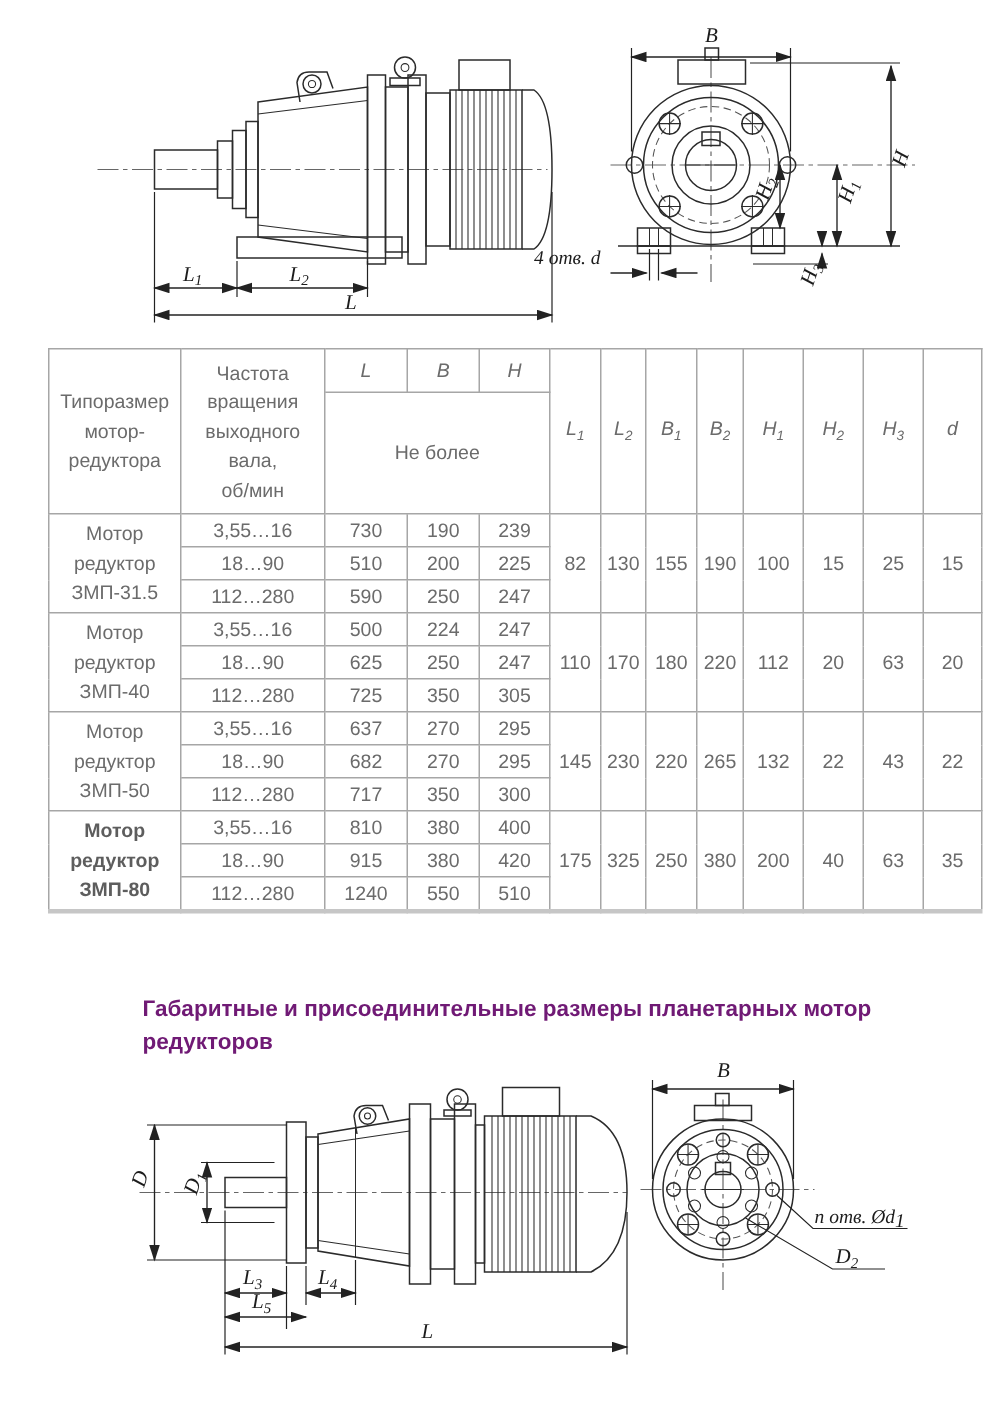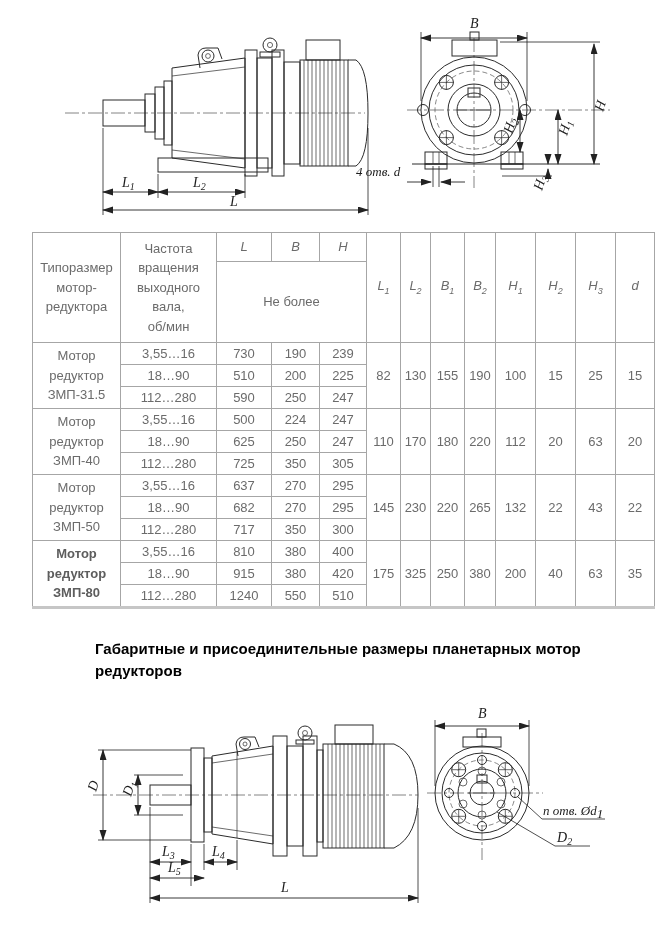--- a/index.html
+++ b/index.html
@@ -13,22 +13,22 @@
   table.tbl td{border:1px solid #a6a6a6;text-align:center;vertical-align:middle;
                padding:0 2px;height:21px;background:#fff;}
   table.tbl tr.hr1 td{height:28px;margin-top:16px;}
   table.tbl tr.hr2 td{height:80px;}
   td.pre{white-space:pre-line;}
   td.sh{background:#f5f5f5;}
   td.ital, .ital span{font-style:italic;}
   td.ital sub{font-size:9px;font-style:italic;}
   td.bold-name{font-weight:bold;color:#5d5d5d;}
   
-  #caption{position:absolute;left:95px;top:638px;width:565px;
-           font-weight:bold;font-size:15px;line-height:22px;color:#000000;}
+  #caption{position:absolute;left:95px;top:662px;width:565px;
+           font-weight:bold;font-size:15px;line-height:22px;color:#701a75;}
   
   .drw{position:absolute;}
   .ln{fill:none;stroke:#2b2b2b;stroke-width:1;}
   .tn{fill:none;stroke:#2b2b2b;stroke-width:.7;}
   .cl{fill:none;stroke:#666;stroke-width:.8;stroke-dasharray:14 3 3 3;}
   .dsh{fill:none;stroke:#555;stroke-width:.7;stroke-dasharray:5 3;}
   .dim{fill:none;stroke:#222;stroke-width:.9;}
   .ext{fill:none;stroke:#222;stroke-width:.8;}
   .dlab{font:italic 14px "Liberation Serif",serif;fill:#1c1c1c;}
   .dlab .ss{font-size:10px;}

